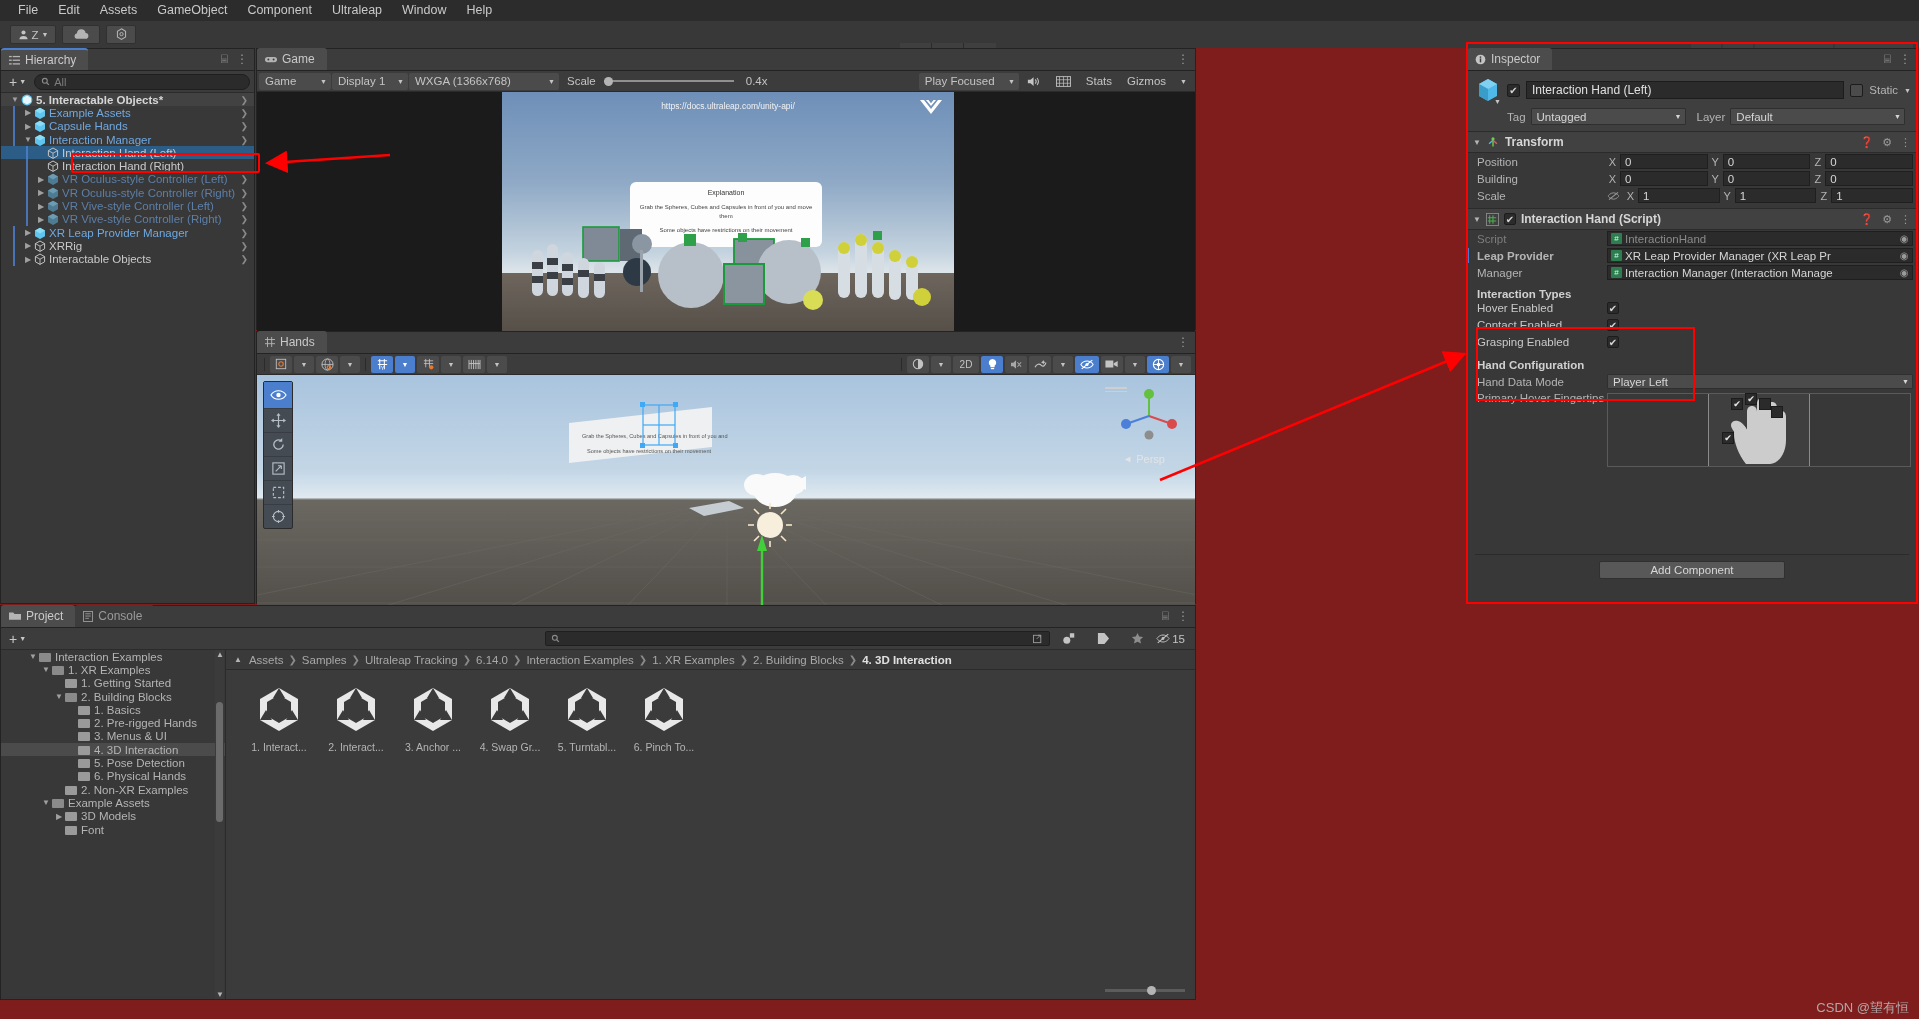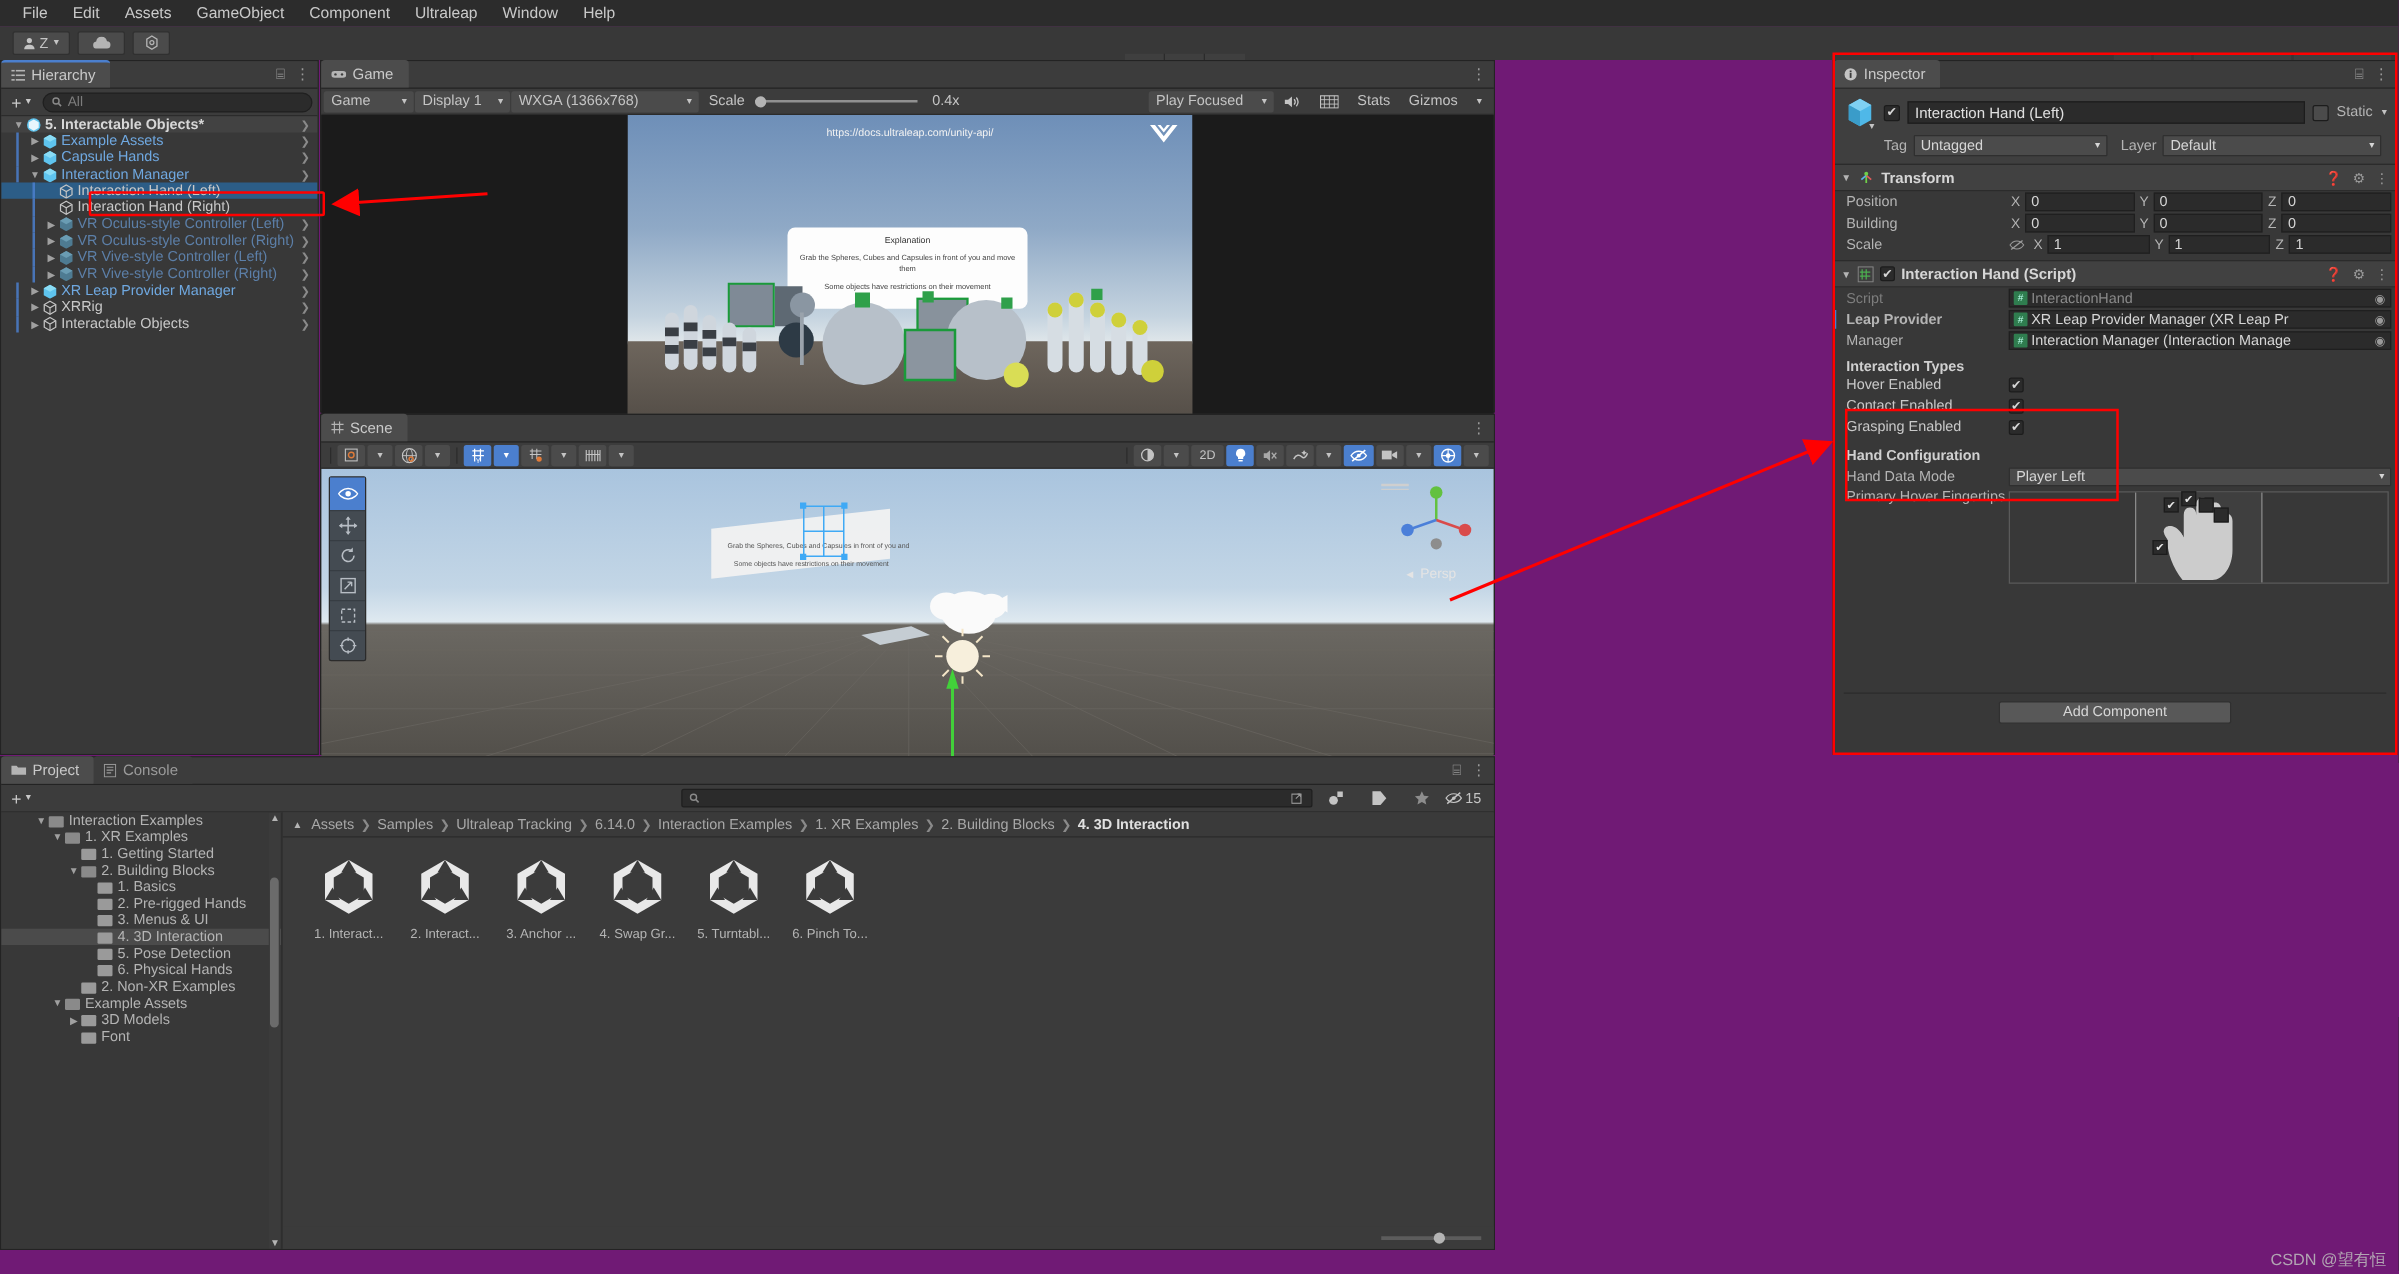--- a/index.html
+++ b/index.html
@@ -1,18 +1,18 @@
 <!DOCTYPE html>
 <html><head>
 <meta charset="utf-8">
 <style>
   * { box-sizing: border-box; margin:0; padding:0; }
   html,body { width:1919px; height:1019px; overflow:hidden; background:#2b2b2b;
     font-family:"Liberation Sans", sans-serif; color:#b4b4b4; font-size:13px; }
-  #root { position:relative; width:1919px; height:1019px; background:#701a75; }
+  #root { position:relative; width:1919px; height:1019px; background:#7f1d1d; }
 
   
   .menubar { position:absolute; left:0; top:0; width:1919px; height:21px;
     background:#2c2c2c; display:flex; align-items:center; padding-left:8px; }
   .menubar .mi { font-size:12.5px; color:#c9c9c9; padding:0 10px; line-height:21px; }
 
   
   .toolbar { position:absolute; left:0; top:21px; width:1919px; height:27px;
     background:#383838; display:flex; align-items:center; }
   .tbtn { height:19px; background:#4b4b4b; border:1px solid #303030; border-radius:2px;
@@ -547,21 +547,21 @@
       </div>
     </div>
   </div>
 
   <div class="panel" id="sceneview">
     <div class="tabstrip">
       <div class="tab">
         <svg width="10" height="10" viewBox="0 0 12 12">
             <path d="M3 0v12M8 0v12M0 3h12M0 8h12" stroke="#b4b4b4" stroke-width="1.1"></path>
           </svg>
-        <span>Scene</span>
+        <span>Hands</span>
       </div>
       <div class="tright">
           <span>⋮</span>
         </div>
     </div>
     <div class="sbar">
       <div class="sep"></div>
       <div class="sbtn" style="width:22px">
         <svg width="12" height="12" viewBox="0 0 14 14">
             <rect x="1.5" y="1.5" width="11" height="11" fill="none" stroke="#c4c4c4"></rect>

